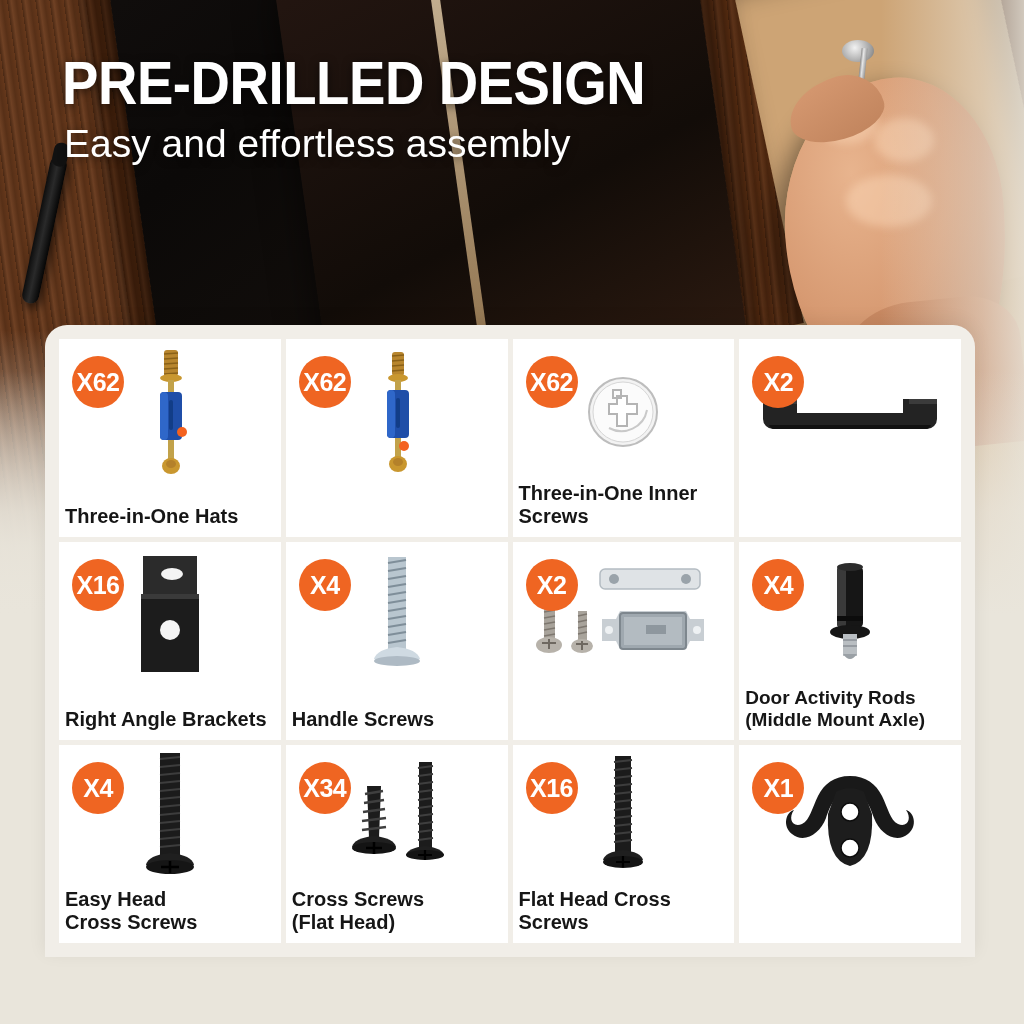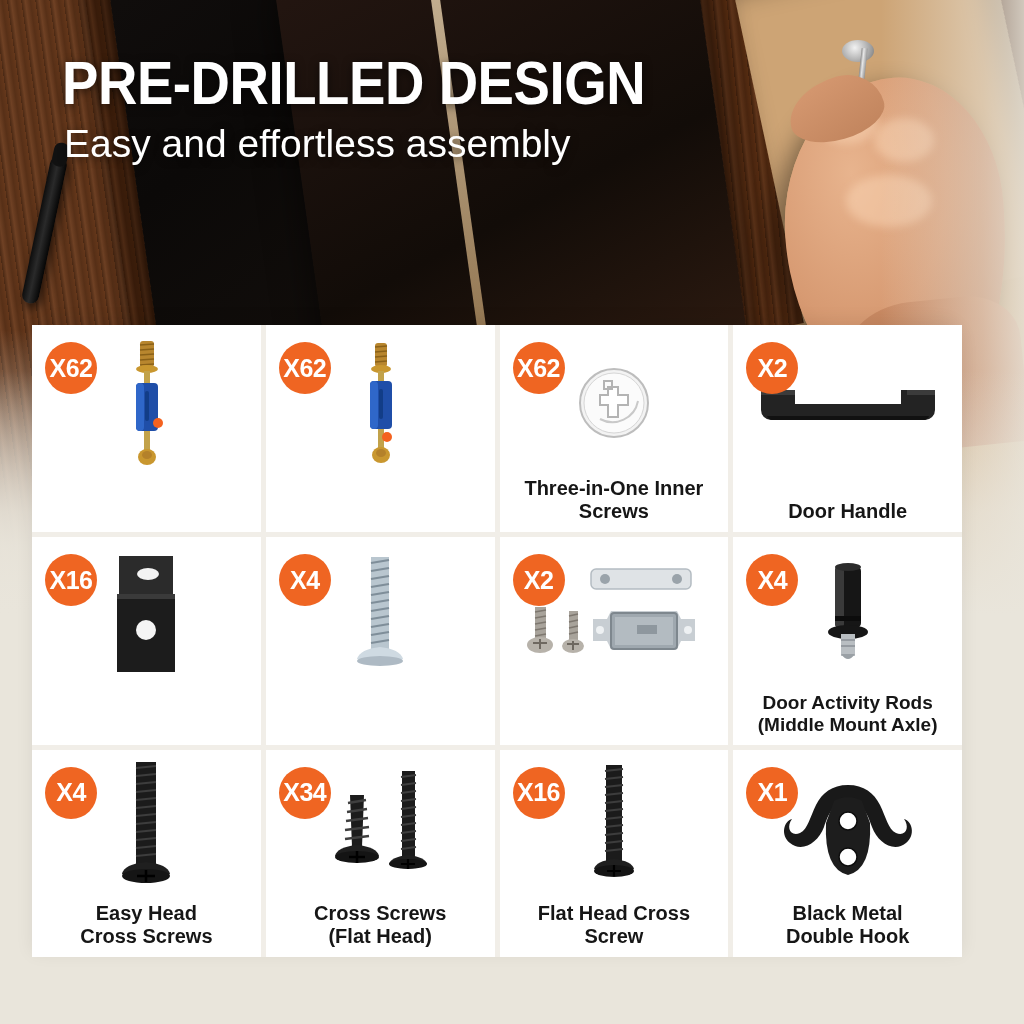--- a/index.html
+++ b/index.html
@@ -144,23 +144,24 @@
   }
   .subhead{
     position:absolute;left:64px;top:124px;
     font-size:39px;line-height:1;font-weight:normal;color:#ffffff;
     text-shadow:0 2px 8px rgba(0,0,0,.5);
     white-space:nowrap;
   }
 
   
   .card{
-    position:absolute;left:32px;top:325px;width:930px;height:632px;
+    position:absolute;left:45px;top:325px;width:930px;height:632px;
     background:#f1eee8;
     border-radius:22px 22px 0 0;
+    padding:14px;
     box-sizing:border-box;
     box-shadow:0 -4px 18px rgba(0,0,0,.07);
   }
   .grid{
     width:100%;height:100%;
     display:grid;
     grid-template-columns:repeat(4,1fr);
     grid-template-rows:repeat(3,1fr);
     gap:5px;
   }
@@ -176,21 +177,21 @@
     font-size:25px;font-weight:bold;letter-spacing:-.5px;
     z-index:3;
   }
   .art{
     position:absolute;left:0;right:0;top:6px;bottom:58px;
     display:flex;align-items:center;justify-content:center;
   }
   .art svg{display:block;}
   .cap{
     position:relative;z-index:2;
-    width:100%;text-align:center;
+    width:100%;text-align:left;
     font-size:20px;font-weight:bold;color:#161616;
     line-height:1.16;
     padding:0 6px 9px;box-sizing:border-box;
     white-space:pre-line;
   }
   .cap.small{font-size:19px;margin-top:45px;}
 </style>
 </head>
 <body>
 
@@ -252,20 +253,21 @@
             <rect x="28" y="34" width="6" height="14" fill="#c2a24a"></rect>
             <rect x="20" y="46" width="22" height="48" rx="4" fill="#1f4ea8"></rect>
             <rect x="20" y="46" width="8" height="48" rx="4" fill="#2f67c9"></rect>
             <rect x="29" y="54" width="4" height="30" rx="2" fill="#123d87"></rect>
             <circle cx="42" cy="86" r="5" fill="#f4621f"></circle>
             <rect x="28" y="94" width="6" height="22" fill="#c2a24a"></rect>
             <ellipse cx="31" cy="120" rx="9" ry="8" fill="#c9972f"></ellipse>
             <ellipse cx="31" cy="118" rx="5" ry="4" fill="#b4812a"></ellipse>
           </svg>
         </div>
+        <div class="cap">Three-in-One Hats</div>
       </div>
 
       <div class="cell">
         <div class="badge">X62</div>
         <div class="art">
           <svg width="60" height="132" viewBox="0 0 60 132">
             <rect x="25" y="6" width="12" height="24" rx="3" fill="#b8862e"></rect>
             <g stroke="#8a6118" stroke-width="1.4">
               <line x1="25" y1="10" x2="37" y2="9"></line>
                 <line x1="25" y1="15" x2="37" y2="14"></line>
@@ -303,34 +305,34 @@
       <div class="cell">
         <div class="badge">X2</div>
         <div class="art">
           <svg width="186" height="62" viewBox="0 0 186 62">
             <path d="M6 18 h34 v14 h106 v-14 h34 v20 a10 10 0 0 1 -10 10 h-154 a10 10 0 0 1 -10 -10 z" fill="#232323"></path>
             <path d="M6 18 h34 v5 h-34 z" fill="#3b3b3b"></path>
             <path d="M152 18 h28 v5 h-28 z" fill="#3b3b3b"></path>
             <path d="M12 44 h162 a6 6 0 0 1 -6 4 h-150 a6 6 0 0 1 -6 -4 z" fill="#111"></path>
           </svg>
         </div>
-        <div class="cap">Door Handle</div>
       </div>
 
       <div class="cell">
         <div class="badge">X16</div>
         <div class="art">
           <svg width="82" height="130" viewBox="0 0 82 130">
             <path d="M14 6 h54 v40 h-54 z" fill="#2b2b2b"></path>
             <path d="M12 46 h58 v76 h-58 z" fill="#1c1c1c"></path>
             <path d="M12 44 h58 v5 h-58 z" fill="#3a3a3a"></path>
             <ellipse cx="43" cy="24" rx="11" ry="6" fill="#f4f4f4"></ellipse>
             <ellipse cx="41" cy="80" rx="10" ry="10" fill="#f4f4f4"></ellipse>
           </svg>
         </div>
+        <div class="cap">Right Angle Brackets</div>
       </div>
 
       <div class="cell">
         <div class="badge">X4</div>
         <div class="art">
           <svg width="70" height="128" viewBox="0 0 70 128">
             <rect x="26" y="6" width="18" height="92" fill="#b9c6cf"></rect>
             <g stroke="#7f8e99" stroke-width="2">
               <line x1="26" y1="12" x2="44" y2="9"></line>
                 <line x1="26" y1="20" x2="44" y2="17"></line>
@@ -341,20 +343,21 @@
               <line x1="26" y1="60" x2="44" y2="57"></line>
                 <line x1="26" y1="68" x2="44" y2="65"></line>
               <line x1="26" y1="76" x2="44" y2="73"></line>
                 <line x1="26" y1="84" x2="44" y2="81"></line>
               <line x1="26" y1="92" x2="44" y2="89"></line>
             </g>
             <path d="M35 96 q-20 2 -23 12 q22 9 46 0 q-3 -10 -23 -12 z" fill="#cfdae2"></path>
             <ellipse cx="35" cy="110" rx="23" ry="5" fill="#aebac4"></ellipse>
           </svg>
         </div>
+        <div class="cap">Handle Screws</div>
       </div>
 
       <div class="cell">
         <div class="badge">X2</div>
         <div class="art">
           <svg width="190" height="116" viewBox="0 0 190 116">
 
             <g>
               <rect x="72" y="12" width="100" height="20" rx="5" fill="#dfe3e6" stroke="#b4bcc2" stroke-width="1.5"></rect>
               <circle cx="86" cy="22" r="5" fill="#9aa3aa"></circle>
@@ -505,21 +508,21 @@
               <line x1="21" y1="74" x2="39" y2="72"></line>
                 <line x1="21" y1="82" x2="39" y2="80"></line>
               <line x1="21" y1="90" x2="39" y2="88"></line>
             </g>
             <path d="M30 98 q-18 2 -20 10 q20 9 40 0 q-2 -8 -20 -10 z" fill="#1f1f1f"></path>
             <ellipse cx="30" cy="110" rx="20" ry="6" fill="#141414"></ellipse>
             <path d="M23 110 h14 M30 104 v11" stroke="#000" stroke-width="2.2"></path>
           </svg>
         </div>
         <div class="cap">Flat Head Cross
-Screw</div>
+Screws</div>
       </div>
 
       <div class="cell">
         <div class="badge">X1</div>
         <div class="art">
           <svg width="140" height="112" viewBox="0 0 140 112">
             <path d="M70 14
                      C 54 14, 44 22, 38 34
                      C 32 46, 30 58, 22 62
                      C 12 66, 8 56, 14 48
@@ -532,19 +535,17 @@
                      C 132 56, 128 66, 118 62
                      C 110 58, 108 46, 102 34
                      C 96 22, 86 14, 70 14 Z" fill="#191919"></path>
             <path d="M56 30 q14 -8 28 0 l8 22 q2 46 -22 52 q-24 -6 -22 -52 z" fill="#1d1d1d"></path>
             <ellipse cx="70" cy="50" rx="9" ry="9" fill="#ffffff"></ellipse>
             <ellipse cx="70" cy="50" rx="9" ry="9" fill="none" stroke="#0d0d0d" stroke-width="1.5"></ellipse>
             <ellipse cx="70" cy="86" rx="9" ry="9" fill="#ffffff"></ellipse>
             <ellipse cx="70" cy="86" rx="9" ry="9" fill="none" stroke="#0d0d0d" stroke-width="1.5"></ellipse>
           </svg>
         </div>
-        <div class="cap">Black Metal
-Double Hook</div>
       </div>
 
     </div>
   </div>
 </div>
 
 </body></html>

